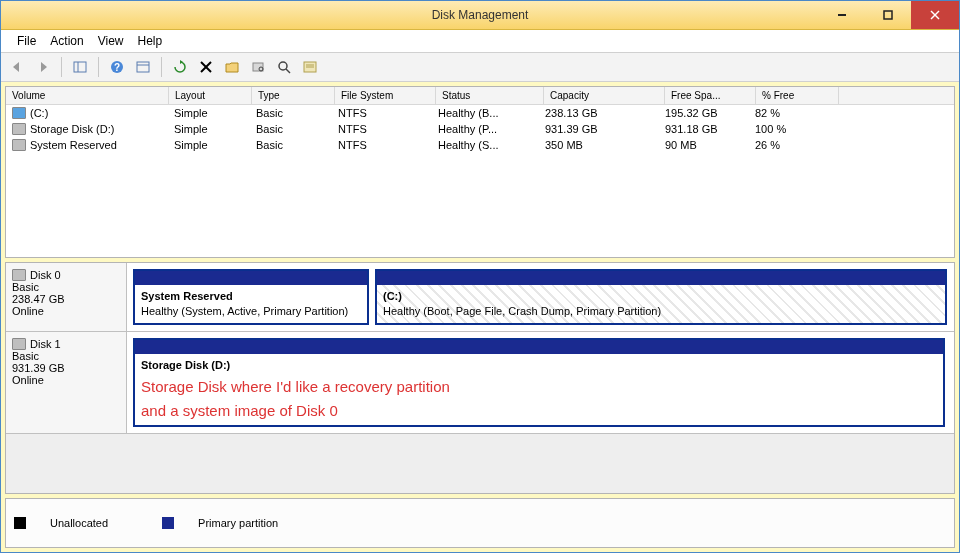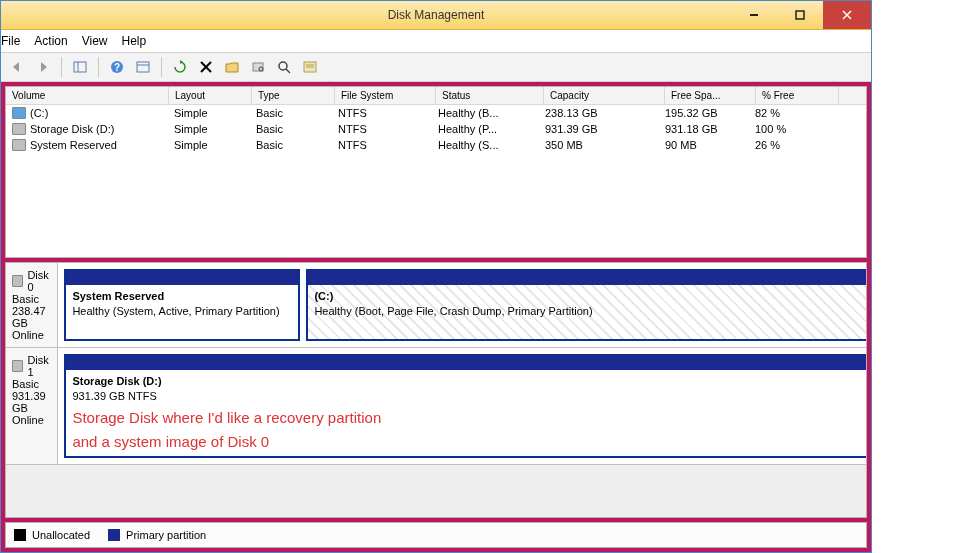--- a/index.html
+++ b/index.html
@@ -1,22 +1,22 @@
 <!DOCTYPE html>
 <html><head>
 <meta charset="utf-8">
 <style>
   html,body{margin:0;padding:0;font-family:"Segoe UI",Tahoma,sans-serif;font-size:12px;color:#000;background:#fff}
-  .window{width:872px;height:553px;border:1px solid #4a88c7;box-sizing:border-box;display:flex;flex-direction:column;background:#be185d}
+  .window{width:960px;height:553px;border:1px solid #4a88c7;box-sizing:border-box;display:flex;flex-direction:column;background:#fef9c3}
   .titlebar{height:28px;background:linear-gradient(#fdebb5,#f9d46b);display:flex;align-items:center;border-bottom:1px solid #d9b640;position:relative}
   .titlebar .title{position:absolute;left:0;right:0;text-align:center;font-size:12px;color:#333}
   .win-controls{margin-left:auto;display:flex;height:100%}
   .win-btn{width:46px;display:flex;align-items:center;justify-content:center;font-size:13px;color:#222}
   .win-btn.close{background:#c8413b;color:#fff;width:48px}
-  .menubar{height:22px;background:#fff;display:flex;align-items:center;padding:0 0;border-bottom:1px solid #d0d0d0}
+  .menubar{height:22px;background:#fff;display:flex;align-items:center;padding:0 16px;border-bottom:1px solid #d0d0d0}
   .menubar span{margin-right:14px}
   .toolbar{height:28px;background:#f3f3f3;display:flex;align-items:center;padding:0 4px;border-bottom:1px solid #d0d0d0;gap:2px}
   .tb-sep{width:1px;height:20px;background:#c8c8c8;margin:0 4px}
   .tb-btn{width:22px;height:22px;display:flex;align-items:center;justify-content:center;color:#444;border:1px solid transparent}
   .tb-btn.enabled{color:#000}
   .content{flex:1;display:flex;flex-direction:column;padding:4px;gap:4px;min-height:0}
   .volumes{border:1px solid #b4b4b4;background:#fff;height:170px;display:flex;flex-direction:column}
   .vol-header{display:flex;background:#f4f4f4;border-bottom:1px solid #d8d8d8}
   .vol-header .col{padding:3px 6px;border-right:1px solid #d8d8d8;font-size:10px}
   .vol-body{flex:1;overflow:auto}
@@ -29,21 +29,21 @@
   .disk-row{display:flex;border-bottom:1px solid #c0c0c0;background:#fff}
   .disk-info{width:108px;padding:6px;border-right:1px solid #c0c0c0;background:#f6f6f6;font-size:11px}
   .disk-info .dname{font-weight:normal;display:flex;align-items:center;gap:4px}
   .disk-parts{flex:1;display:flex;padding:6px;gap:6px}
   .part{border:2px solid #0a2f8f;display:flex;flex-direction:column}
   .part .stripe{height:14px;background:#1a2a90}
   .part .body{flex:1;padding:4px 6px;font-size:11px;line-height:1.35;background:#fff}
   .part.hatched .body{background:repeating-linear-gradient(45deg,#fff,#fff 6px,#e7e7e7 6px,#e7e7e7 8px)}
   .part .pname{font-weight:bold}
   .annotation{color:#d33; font-size:15px; margin-top:4px}
-  .legend{height:24px;border:1px solid #b4b4b4;background:#fcfcfc;display:flex;align-items:center;padding:0 8px;gap:6px;font-size:11px}
+  .legend{height:24px;border:1px solid #b4b4b4;background:#fcfcfc;display:flex;align-items:center;padding:12px 8px;gap:24px;font-size:11px}
   .leg-sw{width:12px;height:12px;display:inline-block}
   .leg-sw.black{background:#000}
   .leg-sw.blue{background:#1a2a90}
   svg{display:block}
 </style>
 </head>
 <body>
 
 <div class="window">
 
@@ -238,21 +238,20 @@
             </div>
             <div>Basic</div>
             <div>931.39 GB</div>
             <div>Online</div>
           </div>
           <div class="disk-parts">
             <div class="part" style="width: 808px;">
               <div class="stripe"></div>
               <div class="body">
                 <div class="pname">Storage Disk  (D:)</div>
-                <div>931.39 GB NTFS</div>
                 <div class="annotation">Storage Disk where I'd like a recovery partition</div>
                 <div class="annotation">and a system image of Disk 0</div>
               </div>
             </div>
           </div>
         </div>
       </div>
 
     <div class="legend">
       <span class="leg-sw black"></span>

